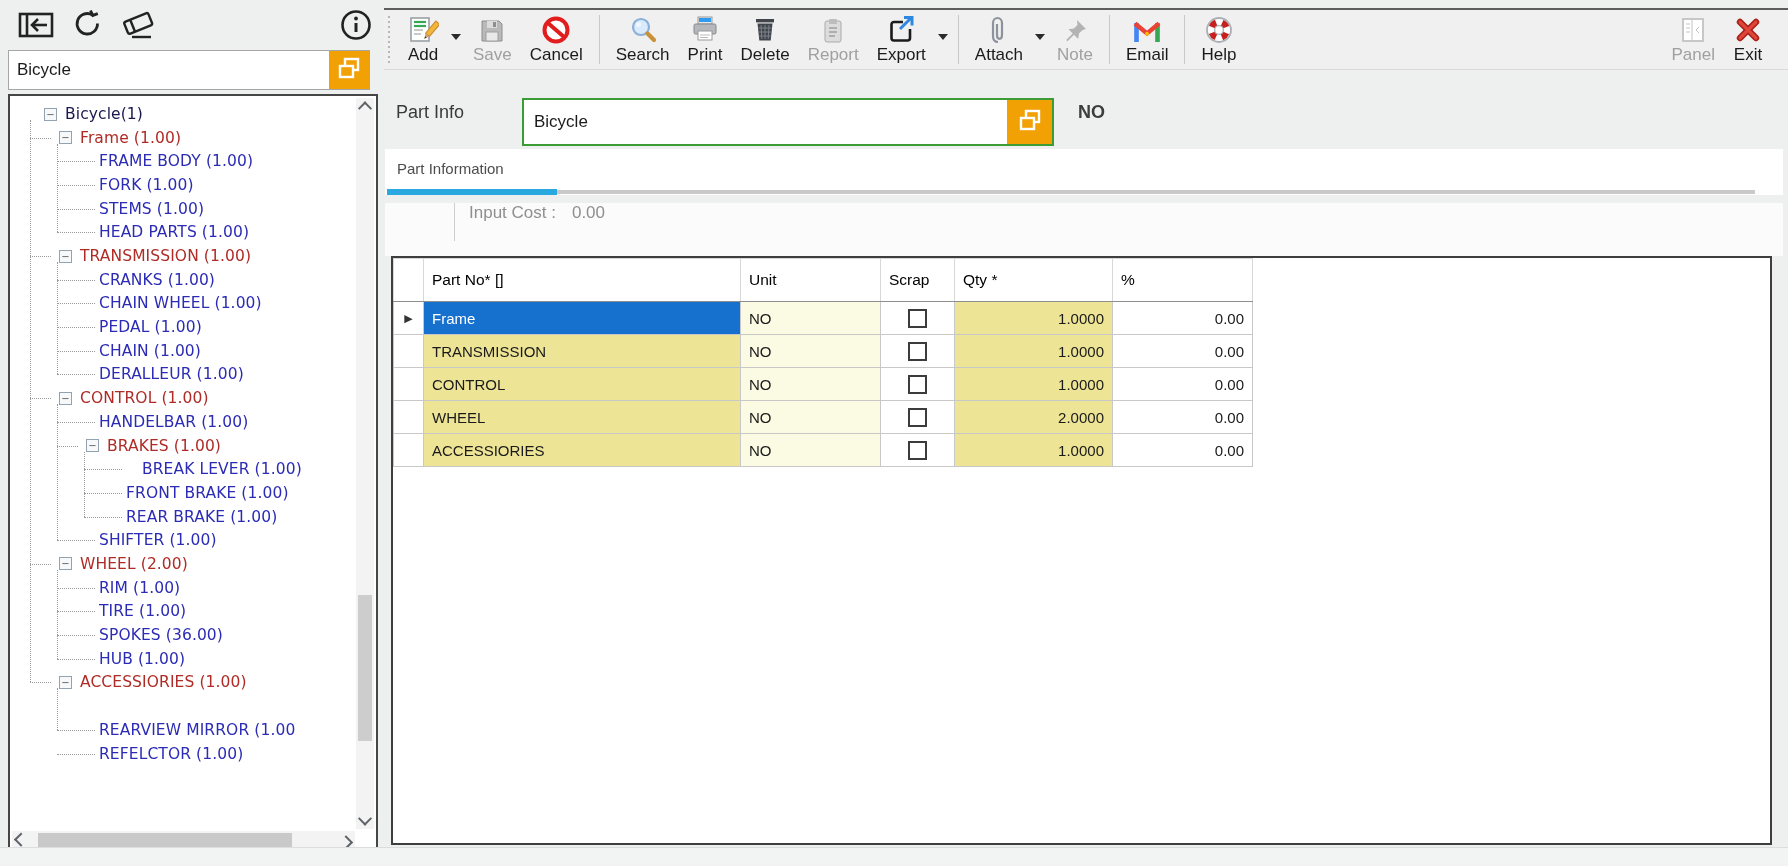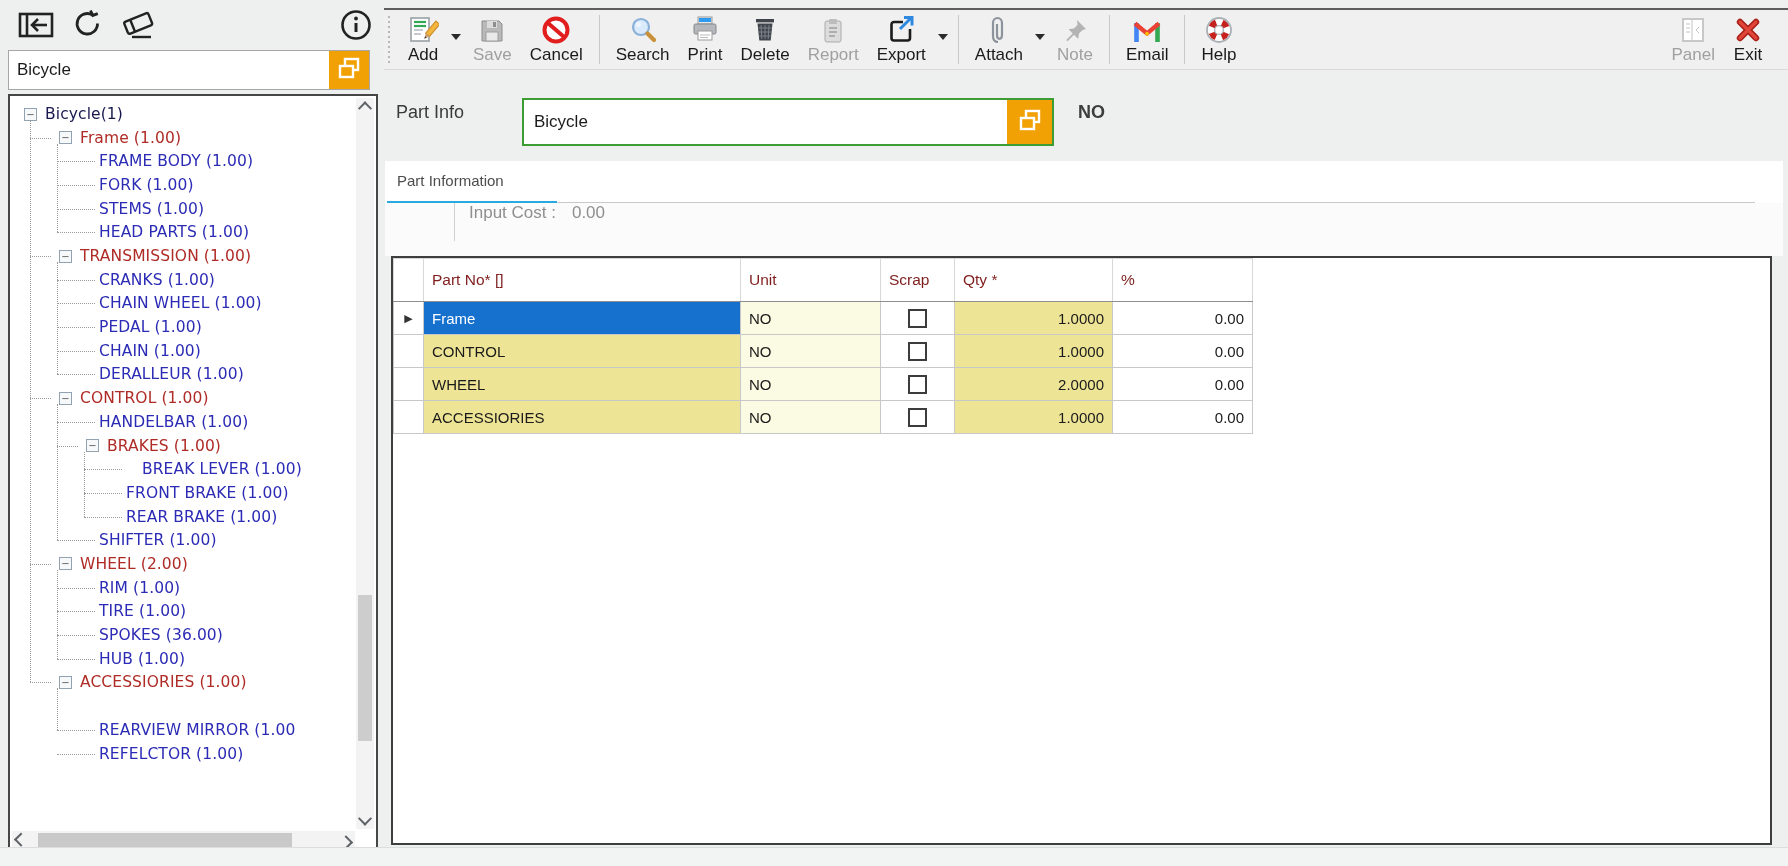--- a/index.html
+++ b/index.html
@@ -23,21 +23,21 @@
   .tree-panel{position:absolute;left:8px;top:94px;width:370px;height:761px;background:#fff;
               border:2px solid #464646;box-sizing:border-box;overflow:hidden;}
   #tree-rows{position:absolute;left:2px;top:2px;right:21px;bottom:24px;overflow:hidden;}
   .trow{position:absolute;height:24px;display:flex;align-items:center;white-space:nowrap;cursor:default;
         font-family:"DejaVu Sans",sans-serif;font-size:15.5px;letter-spacing:.1px;}
   .stub{border-top:1px dotted #9a9a9a;margin-top:1px;}
   .exp{width:13px;height:13px;box-sizing:border-box;border:1px solid #93a2b0;background:#f6f8fa;color:#555;
        font:10px/11px "DejaVu Sans",sans-serif;text-align:center;flex:none;margin-right:8px;cursor:pointer;}
   .exp::after{content:"\2212";}
   .guide{position:absolute;border-left:1px dotted #9a9a9a;width:0;}
-  .t-root{color:var(--tree-root);}
+  .t-root{color:var(--tree-root);margin-left:20px;}
   .t-branch{color:var(--tree-branch);}
   .t-leaf{color:var(--tree-leaf);}
 
   
   .vscroll{position:absolute;top:2px;right:2px;bottom:24px;width:18px;background:#f3f3f3;}
   .hscroll{position:absolute;left:2px;right:21px;bottom:2px;height:20px;background:#f3f3f3;display:flex;align-items:center;}
   .vthumb{position:absolute;left:2px;right:2px;top:68%;height:20%;background:#cdcdcd;}
   .hthumb{position:absolute;left:26px;top:2px;bottom:2px;width:254px;background:#c9c9c9;}
   .sb-btn{position:absolute;width:18px;height:18px;display:flex;align-items:center;justify-content:center;cursor:pointer;}
   .chev{width:8px;height:8px;border-left:2px solid #5f6368;border-top:2px solid #5f6368;}
@@ -65,40 +65,40 @@
 
   
   .pi-label{position:absolute;left:396px;top:102px;font-size:18px;color:#3a3a3a;}
   .pi-field{position:absolute;left:522px;top:98px;width:532px;height:48px;box-sizing:border-box;
             border:2px solid var(--green-border);background:#fff;display:flex;}
   .pi-field input{flex:1;border:none;outline:none;font:17px "Liberation Sans",sans-serif;padding:0 10px;color:#1b1b1b;}
   .pi-field .orange-btn{width:45px;}
   .pi-uom{position:absolute;left:1078px;top:102px;font-size:18px;font-weight:bold;color:#3d3d3d;}
 
   
-  .tab-strip{position:absolute;left:385px;top:161px;width:1398px;height:46px;background:#fff;}
+  .tab-strip{position:absolute;left:385px;top:149px;width:1398px;height:46px;background:#fff;}
   .tab-label{position:absolute;left:12px;top:11px;font-size:15px;color:#4c4c4c;cursor:pointer;}
   .tab-accent{position:absolute;left:2px;bottom:0;width:170px;height:6px;background:var(--tab-accent);}
   .tab-rest{position:absolute;left:172px;right:28px;bottom:1px;height:4px;background:#c9c9c9;}
 
   
   .grid-toolbar{position:absolute;left:385px;top:203px;width:1398px;height:53px;background:#fbfbfb;
                 display:flex;}
   .gt-icon{display:flex;align-items:center;justify-content:center;cursor:pointer;}
   .gt-sep{width:1px;height:38px;background:#cfcfcf;margin:0 14px 0 16px;}
   .gt-text{font-size:17px;color:#8f8f8f;}
   .gt-val{font-size:17px;color:#8f8f8f;margin-left:16px;}
 
   
   .grid-panel{position:absolute;left:391px;top:256px;width:1381px;height:589px;background:#fff;
               border:2px solid #3e3e3e;box-sizing:border-box;overflow:hidden;}
   table.grid{border-collapse:collapse;table-layout:fixed;font-size:15px;}
   table.grid col.c-ind{width:30px;} table.grid col.c-part{width:317px;} table.grid col.c-unit{width:140px;}
   table.grid col.c-scrap{width:74px;} table.grid col.c-qty{width:158px;} table.grid col.c-pct{width:140px;}
-  table.grid th{height:42px;font-weight:normal;text-align:left;padding:0 0 0 8px;color:#7f1d1d;
+  table.grid th{height:42px;font-weight:normal;text-align:left;padding:0 0 0 8px;color:#000000;
                 border:1px solid #d8d8d8;border-bottom:1px solid #8f8f8f;background:#fff;font-size:15.5px;}
   table.grid td{height:32px;border:1px solid #c8c8c8;padding:0 8px;overflow:hidden;white-space:nowrap;}
   td.ind{background:#fff;padding:0;text-align:center;color:#333;font-size:11px;}
   td.ind.sel::after{content:"\25B6";}
   td.part{background:var(--cell-yellow);}
   td.part.sel{background:var(--selected-cell);color:#fff;}
   td.unit{background:var(--cell-pale);}
   td.scrap{background:#fff;text-align:center;padding:0;}
   td.qty{background:var(--cell-yellow);text-align:right;}
   td.pct{background:#fff;text-align:right;}
@@ -530,20 +530,28 @@
             <th>Unit</th>
             <th>Scrap</th>
             <th>Qty *</th>
             <th>%</th>
           </tr>
         </thead>
       <tbody id="grid-body">
           <tr>
             <td class="ind sel"></td>
             <td class="part sel">Frame</td>
+            <td class="unit">NO</td>
+            <td class="scrap"><span class="cb"></span></td>
+            <td class="qty">1.0000</td>
+            <td class="pct">0.00</td>
+          </tr>
+          <tr>
+            <td class="ind"></td>
+            <td class="part">TRANSMISSION</td>
             <td class="unit">NO</td>
             <td class="scrap"><span class="cb"></span></td>
             <td class="qty">1.0000</td>
             <td class="pct">0.00</td>
           </tr>
           <tr>
             <td class="ind"></td>
             <td class="part">CONTROL</td>
             <td class="unit">NO</td>
             <td class="scrap"><span class="cb"></span></td>

